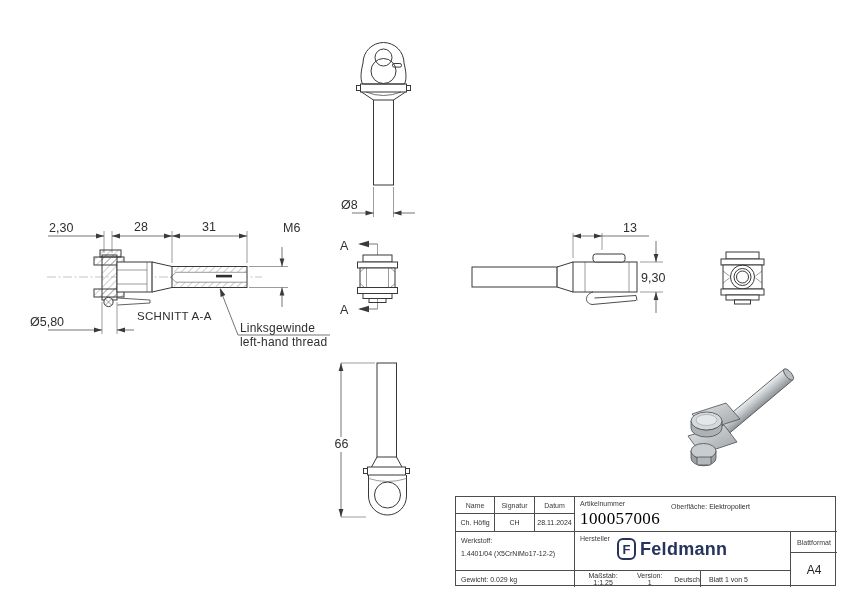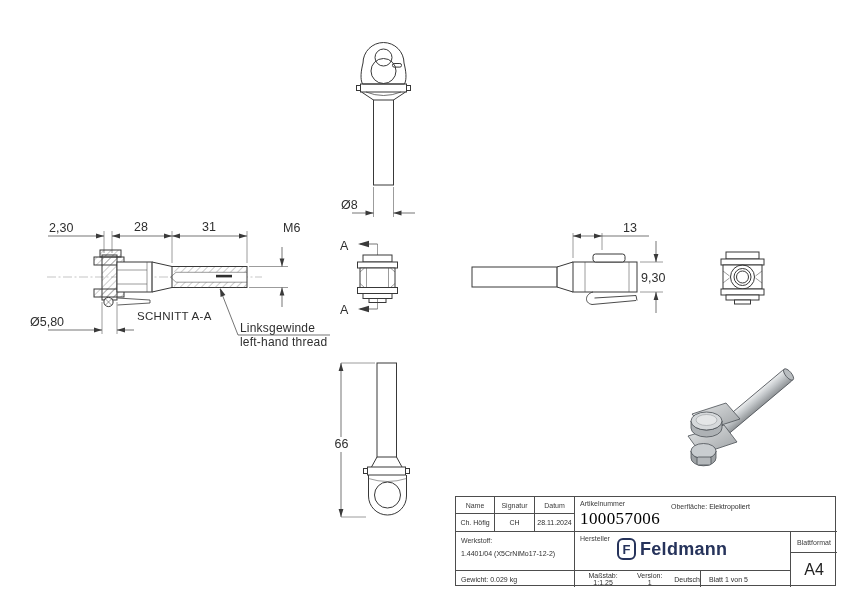--- a/index.html
+++ b/index.html
@@ -18,21 +18,21 @@
   .ink-dash{fill:#2e2e2e;stroke:none;}
   
   .tb{position:absolute;left:455px;top:496px;width:381px;height:90px;box-sizing:border-box;
       border:1px solid #4d4d4d;background:#fff;color:#333;}
   .c{position:absolute;box-sizing:border-box;}
   .br{border-right:1px solid #4d4d4d;} .bb{border-bottom:1px solid #4d4d4d;}
   .ctr{display:flex;align-items:center;justify-content:center;}
   .lab{font-size:7px;color:#3c3c3c;}
   .val{font-size:7px;color:#2e2e2e;}
   .artnr{font-size:17px;color:#000000;letter-spacing:.4px;font-family:Liberation Serif, serif;}
-  .a4{font-size:16px;color:#222;}
+  .a4{font-size:12px;color:#222;}
   .row4{display:flex;align-items:center;font-size:7px;color:#2e2e2e;}
   .brand{display:flex;align-items:center;position:absolute;left:42px;top:6px;}
   .fmark{width:19px;height:22px;border:2.5px solid #26335b;border-radius:6px;
          display:flex;align-items:center;justify-content:center;box-sizing:border-box;}
   .fmark span{color:#26335b;font-weight:bold;font-size:13px;line-height:1;}
   .bname{color:#26335b;font-size:18px;font-weight:600;letter-spacing:.3px;margin-left:4px;}
 </style>
 </head>
 <body>
 

